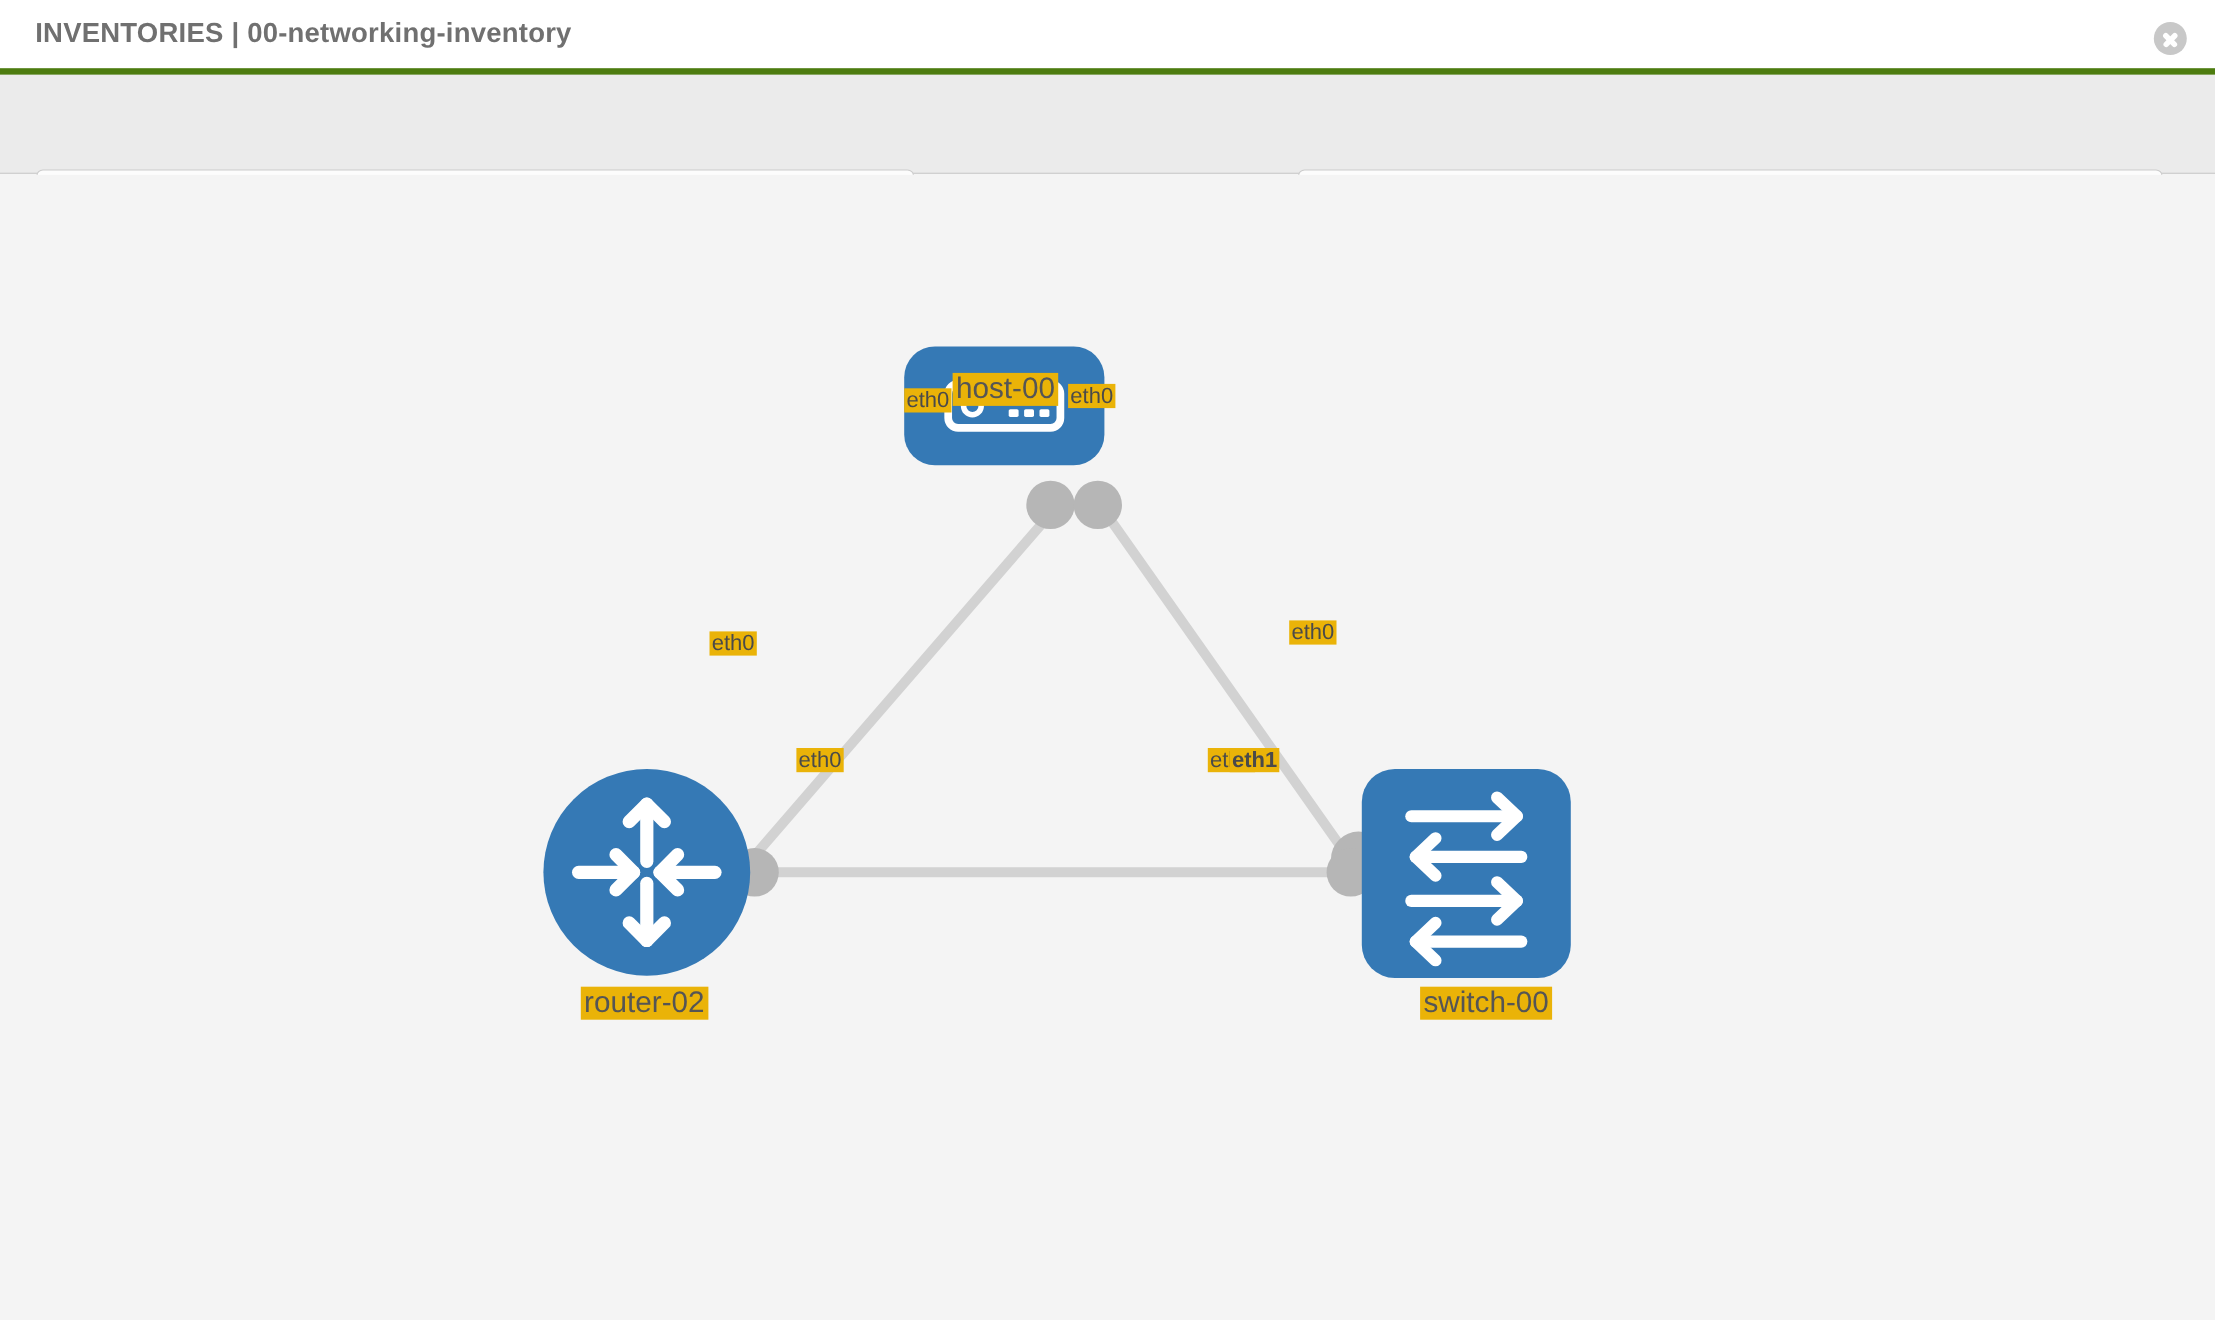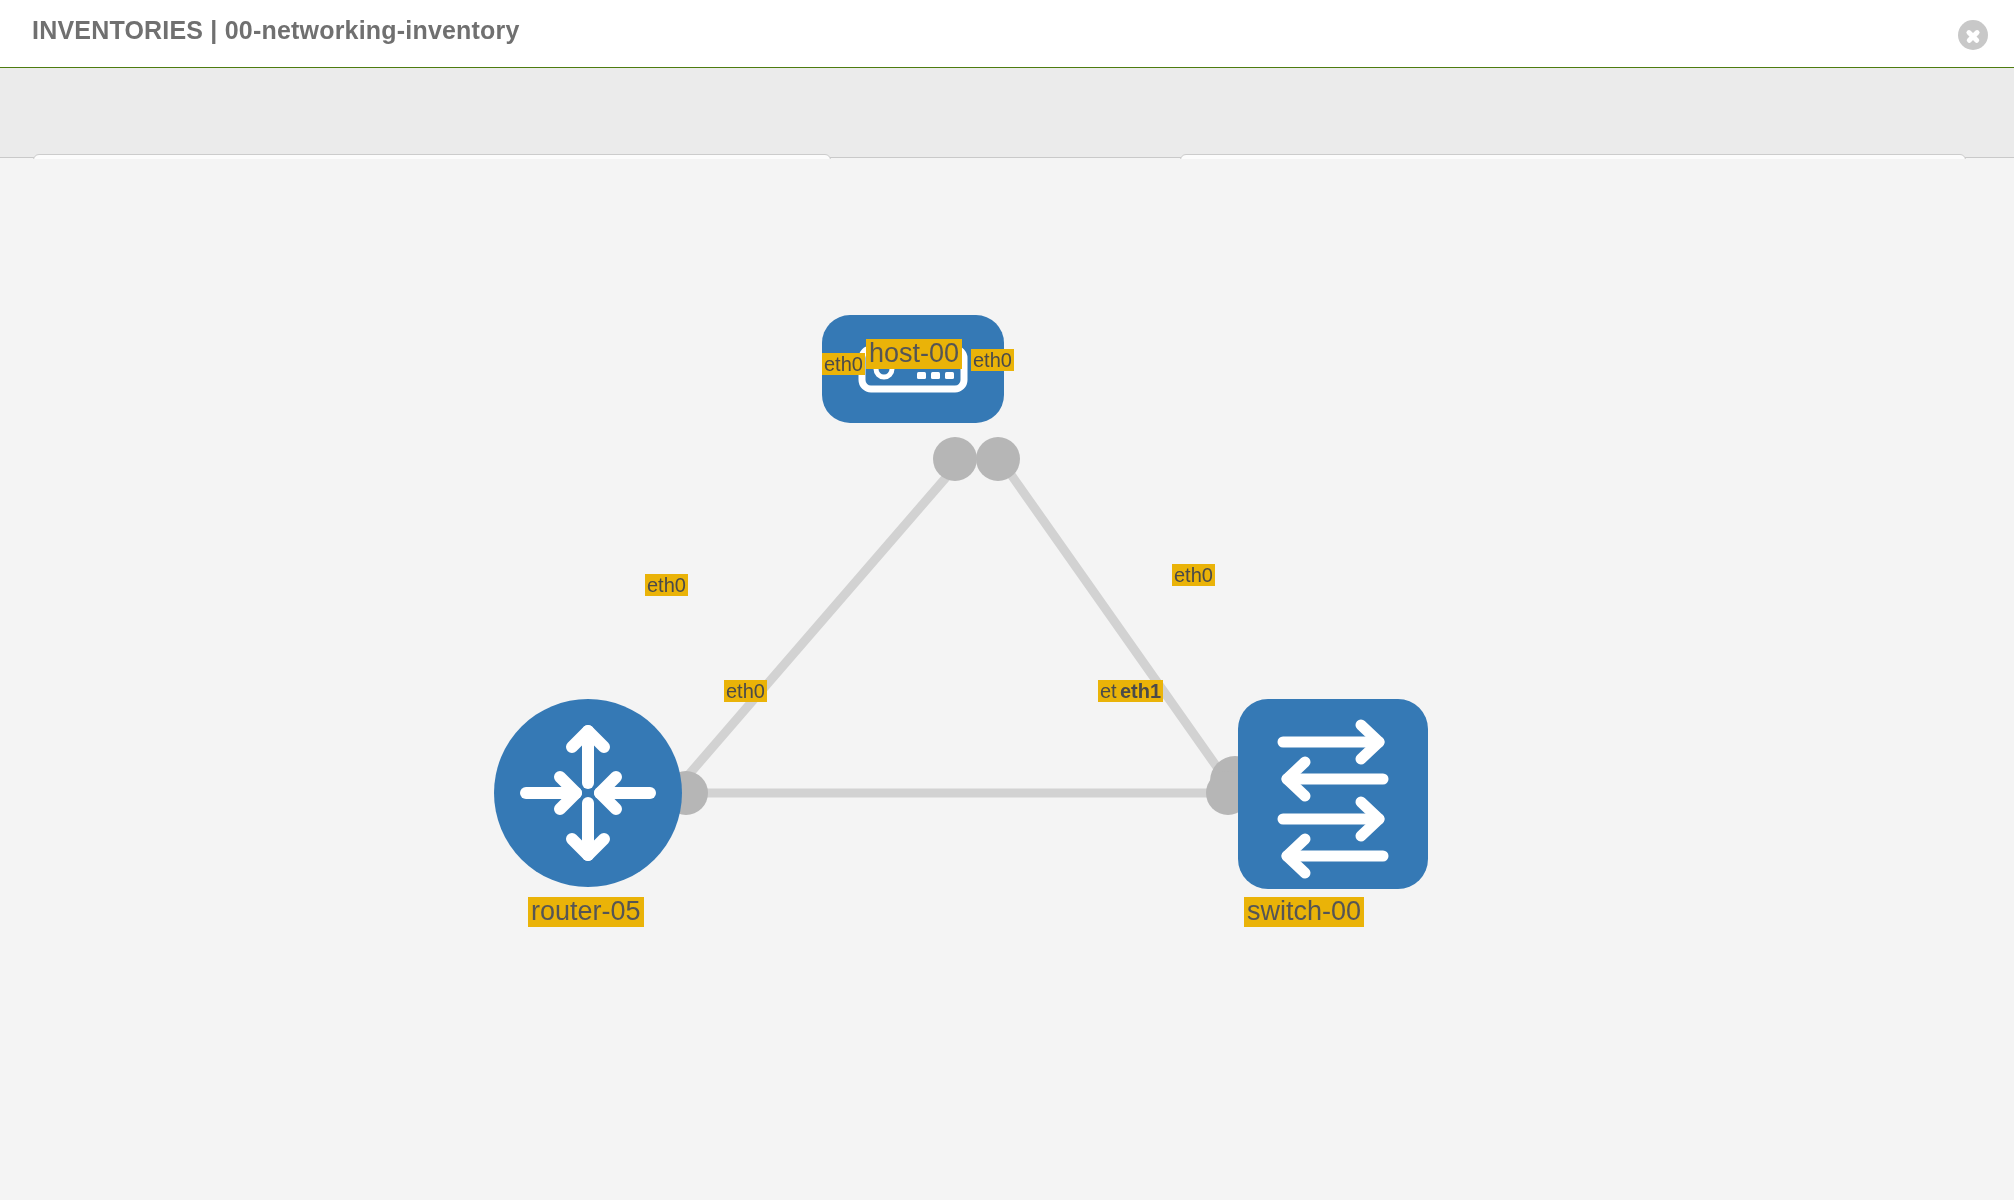--- a/index.html
+++ b/index.html
@@ -19,21 +19,21 @@
     background: #f4f4f4;
   }
 
   
   .header {
     position: absolute;
     left: 0; top: 0;
     width: 2014px;
     height: 68px;
     background: #ffffff;
-    border-bottom: 1px solid #4d7c0f;
+    border-bottom: 6px solid #4d7c0f;
     box-sizing: border-box;
   }
   .header-title {
     position: absolute;
     left: 32px;
     top: 16px;
     font-size: 25px;
     font-weight: bold;
     color: #707070;
     letter-spacing: 0.2px;
@@ -279,17 +279,17 @@
 
     <span class="iface-label" style="left:822px;  top:194px;">eth0</span>
     <span class="iface-label" style="left:971px;  top:190px;">eth0</span>
     <span class="iface-label" style="left:645px;  top:415px;">eth0</span>
     <span class="iface-label" style="left:1172px; top:405px;">eth0</span>
     <span class="iface-label" style="left:724px;  top:521px;">eth0</span>
     <span class="iface-label" style="left:1098px; top:521px;">eth0</span>
     <span class="iface-label" style="left:1118px; top:521px;font-weight:bold;">eth1</span>
 
     <span class="node-label" style="left:866px; top:180px;">host-00</span>
-    <span class="node-label" style="left:528px; top:738px;">router-05</span>
-    <span class="node-label" style="left:1244px; top:738px;text-align:right;">switch-00</span>
+    <span class="node-label" style="left:528px; top:738px;">router-02</span>
+    <span class="node-label" style="left:1291px; top:738px;text-align:right;">switch-00</span>
 
   </div>
 </div>
 
 </body></html>

